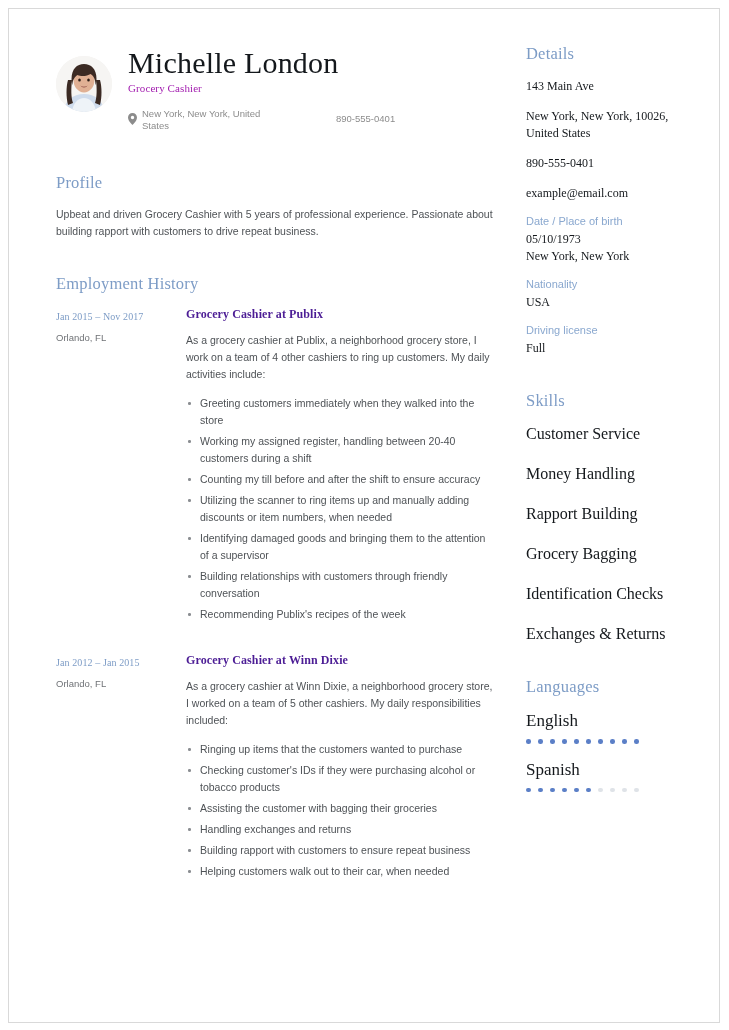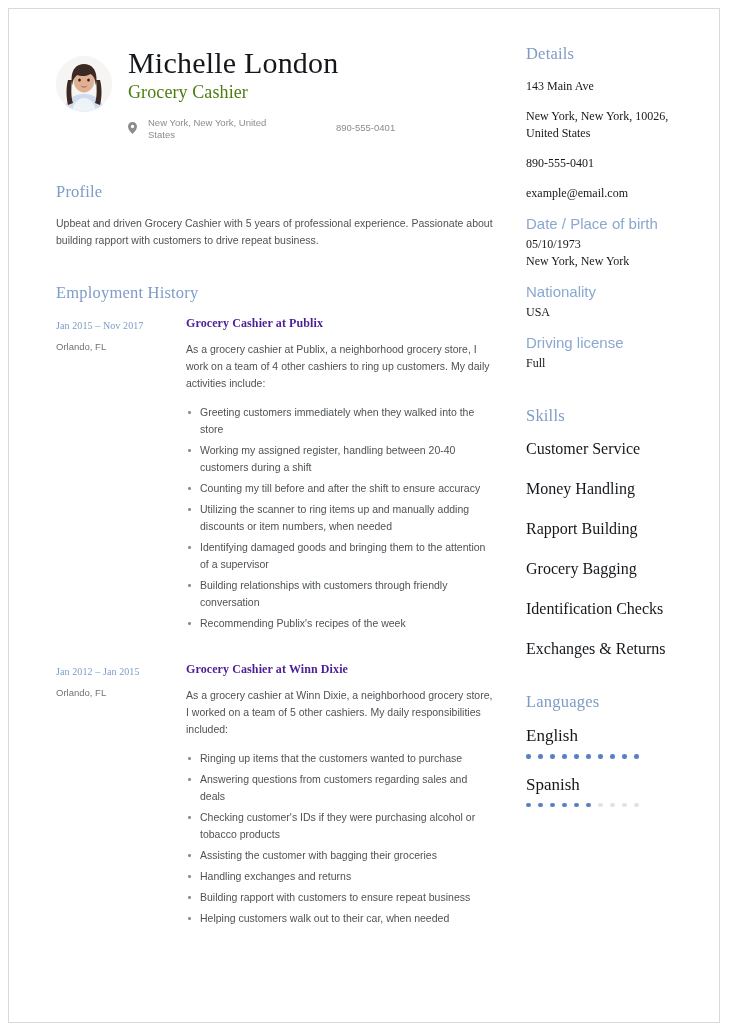--- a/index.html
+++ b/index.html
@@ -82,39 +82,39 @@
     font-size: 30px;
     font-weight: 400;
     color: #14181c;
     letter-spacing: .2px;
     line-height: 1.12;
     margin: 0 0 2px 0;
   }
 
   .job-title {
     font-family: "Liberation Serif", serif;
-    font-size: 18px;
-    color: #4d7c0f;
+    font-size: 11px;
+    color: #a21caf;
     margin: 0 0 14px 0;
     letter-spacing: .1px;
   }
 
   .contact-row {
     display: flex;
     align-items: flex-start;
     gap: 0;
     font-size: 9.5px;
     color: #8c8c8c;
     line-height: 1.35;
   }
 
   .contact-loc {
     display: flex;
     align-items: flex-start;
-    gap: 11px;
+    gap: 5px;
     width: 190px;
   }
   .pin-icon {
     flex: 0 0 9px;
     margin-top: 5px;
   }
   .pin-icon svg { display: block; }
   .contact-loc-text { max-width: 140px; }
   .contact-phone { margin-left: 18px; padding-top: 5px; white-space: nowrap; }
 
@@ -213,21 +213,21 @@
 
   .side-value {
     font-family: "Liberation Serif", serif;
     font-size: 12px;
     color: #14181c;
     line-height: 1.42;
     margin-bottom: 13px;
   }
 
   .side-label {
-    font-size: 15px;
+    font-size: 11px;
     color: #8aa8cf;
     margin-bottom: 4px;
   }
 
   .side-block { margin-bottom: 13px; }
   .side-block .side-value { margin-bottom: 0; }
 
   .details-block { margin-bottom: 34px; }
 
   .skills-list { margin: 0 0 34px 0; padding: 0; list-style: none; }
@@ -333,21 +333,20 @@
       <div class="job">
         <div class="job-meta">
           <div class="job-date">Jan 2012 – Jan 2015</div>
           <div class="job-loc">Orlando, FL</div>
         </div>
         <div class="job-body">
           <h3 class="job-heading">Grocery Cashier at Winn Dixie</h3>
           <p class="job-summary">As a grocery cashier at Winn Dixie, a neighborhood grocery store, I worked on a team of 5 other cashiers. My daily responsibilities included:</p>
           <ul class="bullets">
             <li>Ringing up items that the customers wanted to purchase</li>
-            <li>Answering questions from customers regarding sales and deals</li>
             <li>Checking customer's IDs if they were purchasing alcohol or tobacco products</li>
             <li>Assisting the customer with bagging their groceries</li>
             <li>Handling exchanges and returns</li>
             <li>Building rapport with customers to ensure repeat business</li>
             <li>Helping customers walk out to their car, when needed</li>
           </ul>
         </div>
       </div>
 
     </div>

